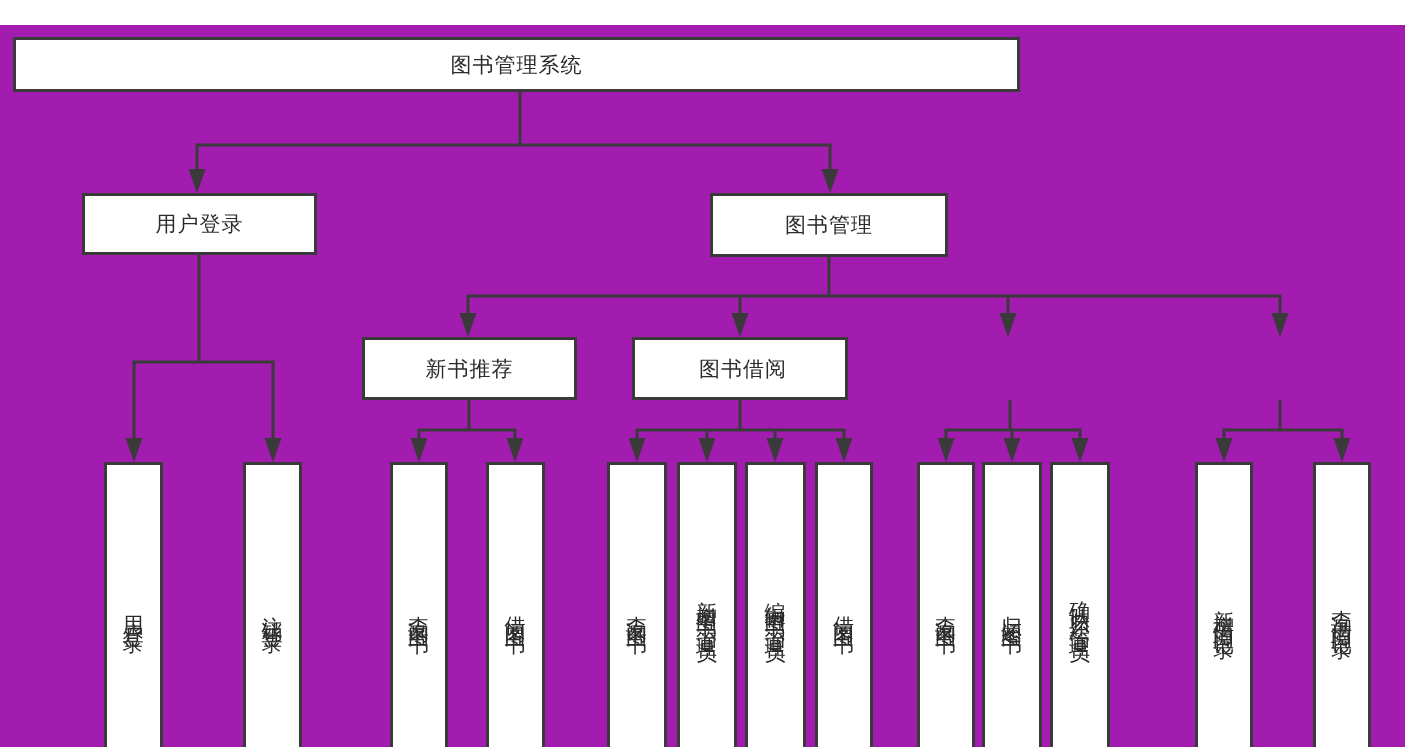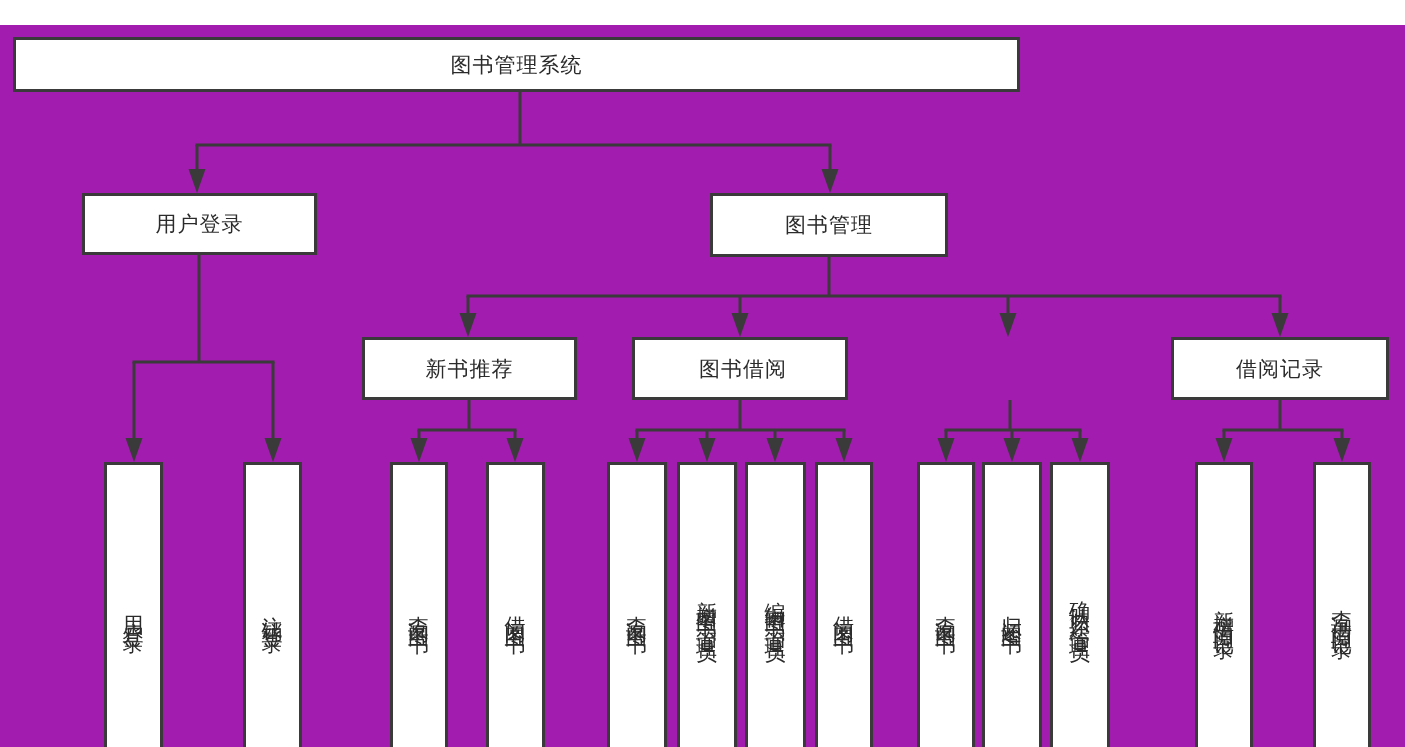--- a/index.html
+++ b/index.html
@@ -105,21 +105,20 @@
     </g>
   </svg>
 
   <div class="node h-node root-node" style="left:13px; top:12px; width:1007px; height:55px;">图书管理系统</div>
 
   <div class="node h-node" style="left:82px; top:168px; width:235px; height:62px;">用户登录</div>
   <div class="node h-node" style="left:710px; top:168px; width:238px; height:64px;">图书管理</div>
 
   <div class="node h-node" style="left:362px; top:312px; width:215px; height:63px;">新书推荐</div>
   <div class="node h-node" style="left:632px; top:312px; width:216px; height:63px;padding-left:6px;">图书借阅</div>
-  <div class="node h-node" style="left:1171px; top:312px; width:218px; height:63px;">借阅记录</div>
 
   <div class="node v-node" style="left:104px; top:437px; width:59px; height:298px;">
     <span>用户登录</span>
   </div>
   <div class="node v-node" style="left:243px; top:437px; width:59px; height:298px;">
     <span>注销登录</span>
   </div>
 
   <div class="node v-node" style="left:390px; top:437px; width:58px; height:298px;">
     <span>查询图书</span>

